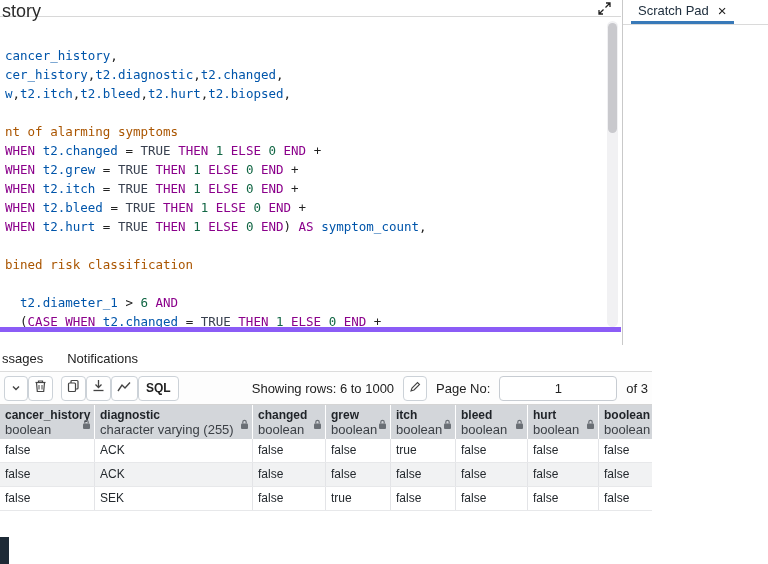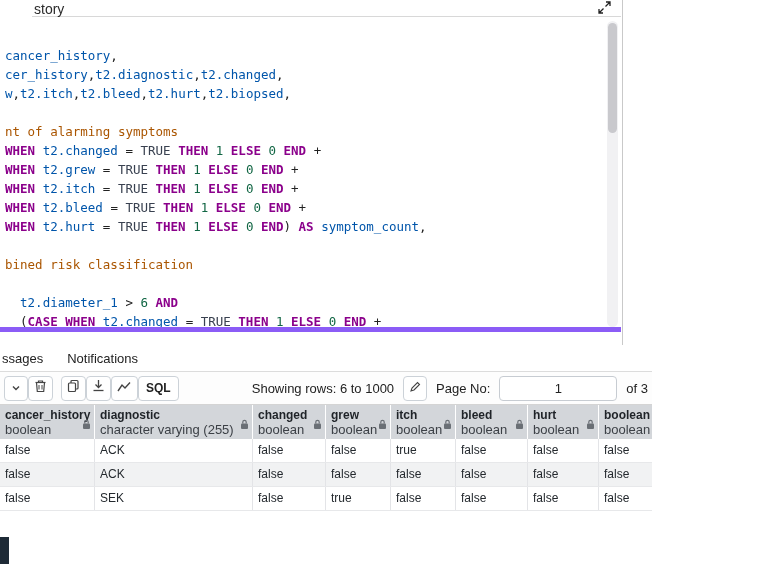--- a/index.html
+++ b/index.html
@@ -1,27 +1,27 @@
 <!DOCTYPE html>
 <html><head>
 <meta charset="utf-8">
 <style>
   * { margin:0; padding:0; box-sizing:border-box; }
   html,body { width:768px; height:564px; overflow:hidden; background:#fff; }
   .app { position:relative; width:768px; height:564px; font-family:"Liberation Sans",sans-serif; background:#fff; overflow:hidden; }
 
   
   .editor-pane { position:absolute; left:0; top:0; width:621px; height:345px; background:#fff; }
-  .editor-tabbar { position:relative; height:17px; border-bottom:1px solid #d8d8d8; font-size:14px; color:#2b2b2b;margin-left:32px; }
+  .editor-tabbar { position:relative; height:17px; border-bottom:1px solid #d8d8d8; font-size:18px; color:#2b2b2b; }
   .history-tab-partial { position:absolute; left:2px; top:1px; white-space:nowrap; }
   .maximize-btn { position:absolute; right:10px; top:2px; width:14px; height:14px; cursor:pointer; display:flex; align-items:center; justify-content:center; }
   .editor-body { position:absolute; top:18px; left:0; width:621px; height:314px; overflow:hidden; border-bottom:5px solid #8b5cf6; }
   .code { font-family:"DejaVu Sans Mono",monospace; font-size:12.5px; line-height:19px; padding:28px 0 0 5px; white-space:pre; color:#222; }
   .code-line { height:19px; white-space:pre; }
-  .tok-kw { color:#8b008b; font-weight:bold; }
+  .tok-kw { color:#8b008b; font-weight:normal; }
   .tok-id { color:#0055aa; }
   .tok-num { color:#116644; }
   .tok-atom { color:#394150; }
   .tok-cmt { color:#aa5500; }
   .tok-op { color:#222; }
   .vscroll { position:absolute; right:3px; top:3px; width:11px; height:306px; background:#f1f1f3; border-radius:6px; }
   .vthumb { position:absolute; top:2px; left:1px; width:9px; height:110px; background:#c9c9cd; border-radius:5px; }
 
   
   .scratchpad { position:absolute; left:622px; top:0; width:146px; height:345px; border-left:1px solid #c9c9c9; background:#fff; }
@@ -80,20 +80,26 @@
     </div>
     <div class="editor-body">
       <div class="code"><div class="code-line"><span class="tok-id">cancer_history</span><span class="tok-op">,</span></div><div class="code-line"><span class="tok-id">cer_history</span><span class="tok-op">,</span><span class="tok-id">t2.diagnostic</span><span class="tok-op">,</span><span class="tok-id">t2.changed</span><span class="tok-op">,</span></div><div class="code-line"><span class="tok-id">w</span><span class="tok-op">,</span><span class="tok-id">t2.itch</span><span class="tok-op">,</span><span class="tok-id">t2.bleed</span><span class="tok-op">,</span><span class="tok-id">t2.hurt</span><span class="tok-op">,</span><span class="tok-id">t2.biopsed</span><span class="tok-op">,</span></div><div class="code-line">&nbsp;</div><div class="code-line"><span class="tok-cmt">nt of alarming symptoms</span></div><div class="code-line"><span class="tok-kw">WHEN</span><span class="tok-op"> </span><span class="tok-id">t2.changed</span><span class="tok-op"> = </span><span class="tok-atom">TRUE</span><span class="tok-op"> </span><span class="tok-kw">THEN</span><span class="tok-op"> </span><span class="tok-num">1</span><span class="tok-op"> </span><span class="tok-kw">ELSE</span><span class="tok-op"> </span><span class="tok-num">0</span><span class="tok-op"> </span><span class="tok-kw">END</span><span class="tok-op"> +</span></div><div class="code-line"><span class="tok-kw">WHEN</span><span class="tok-op"> </span><span class="tok-id">t2.grew</span><span class="tok-op"> = </span><span class="tok-atom">TRUE</span><span class="tok-op"> </span><span class="tok-kw">THEN</span><span class="tok-op"> </span><span class="tok-num">1</span><span class="tok-op"> </span><span class="tok-kw">ELSE</span><span class="tok-op"> </span><span class="tok-num">0</span><span class="tok-op"> </span><span class="tok-kw">END</span><span class="tok-op"> +</span></div><div class="code-line"><span class="tok-kw">WHEN</span><span class="tok-op"> </span><span class="tok-id">t2.itch</span><span class="tok-op"> = </span><span class="tok-atom">TRUE</span><span class="tok-op"> </span><span class="tok-kw">THEN</span><span class="tok-op"> </span><span class="tok-num">1</span><span class="tok-op"> </span><span class="tok-kw">ELSE</span><span class="tok-op"> </span><span class="tok-num">0</span><span class="tok-op"> </span><span class="tok-kw">END</span><span class="tok-op"> +</span></div><div class="code-line"><span class="tok-kw">WHEN</span><span class="tok-op"> </span><span class="tok-id">t2.bleed</span><span class="tok-op"> = </span><span class="tok-atom">TRUE</span><span class="tok-op"> </span><span class="tok-kw">THEN</span><span class="tok-op"> </span><span class="tok-num">1</span><span class="tok-op"> </span><span class="tok-kw">ELSE</span><span class="tok-op"> </span><span class="tok-num">0</span><span class="tok-op"> </span><span class="tok-kw">END</span><span class="tok-op"> +</span></div><div class="code-line"><span class="tok-kw">WHEN</span><span class="tok-op"> </span><span class="tok-id">t2.hurt</span><span class="tok-op"> = </span><span class="tok-atom">TRUE</span><span class="tok-op"> </span><span class="tok-kw">THEN</span><span class="tok-op"> </span><span class="tok-num">1</span><span class="tok-op"> </span><span class="tok-kw">ELSE</span><span class="tok-op"> </span><span class="tok-num">0</span><span class="tok-op"> </span><span class="tok-kw">END</span><span class="tok-op">) </span><span class="tok-kw">AS</span><span class="tok-op"> </span><span class="tok-id">symptom_count</span><span class="tok-op">,</span></div><div class="code-line">&nbsp;</div><div class="code-line"><span class="tok-cmt">bined risk classification</span></div><div class="code-line">&nbsp;</div><div class="code-line"><span class="tok-op">  </span><span class="tok-id">t2.diameter_1</span><span class="tok-op"> &gt; </span><span class="tok-num">6</span><span class="tok-op"> </span><span class="tok-kw">AND</span></div><div class="code-line"><span class="tok-op">  (</span><span class="tok-kw">CASE</span><span class="tok-op"> </span><span class="tok-kw">WHEN</span><span class="tok-op"> </span><span class="tok-id">t2.changed</span><span class="tok-op"> = </span><span class="tok-atom">TRUE</span><span class="tok-op"> </span><span class="tok-kw">THEN</span><span class="tok-op"> </span><span class="tok-num">1</span><span class="tok-op"> </span><span class="tok-kw">ELSE</span><span class="tok-op"> </span><span class="tok-num">0</span><span class="tok-op"> </span><span class="tok-kw">END</span><span class="tok-op"> +</span></div></div>
       <div class="vscroll">
         <div class="vthumb"></div>
       </div>
     </div>
   </div>
 
   <div class="scratchpad">
+    <div class="sp-tabbar">
+      <div class="sp-tab">
+        <span>Scratch Pad</span>
+        <span class="sp-close">×</span>
+      </div>
+    </div>
     <div class="sp-body"></div>
   </div>
 
   <div class="results">
     <div class="result-tabs">
       <span class="rtab rtab-first">ssages</span>
       <span class="rtab">Notifications</span>
     </div>
 
     <div class="result-toolbar">

